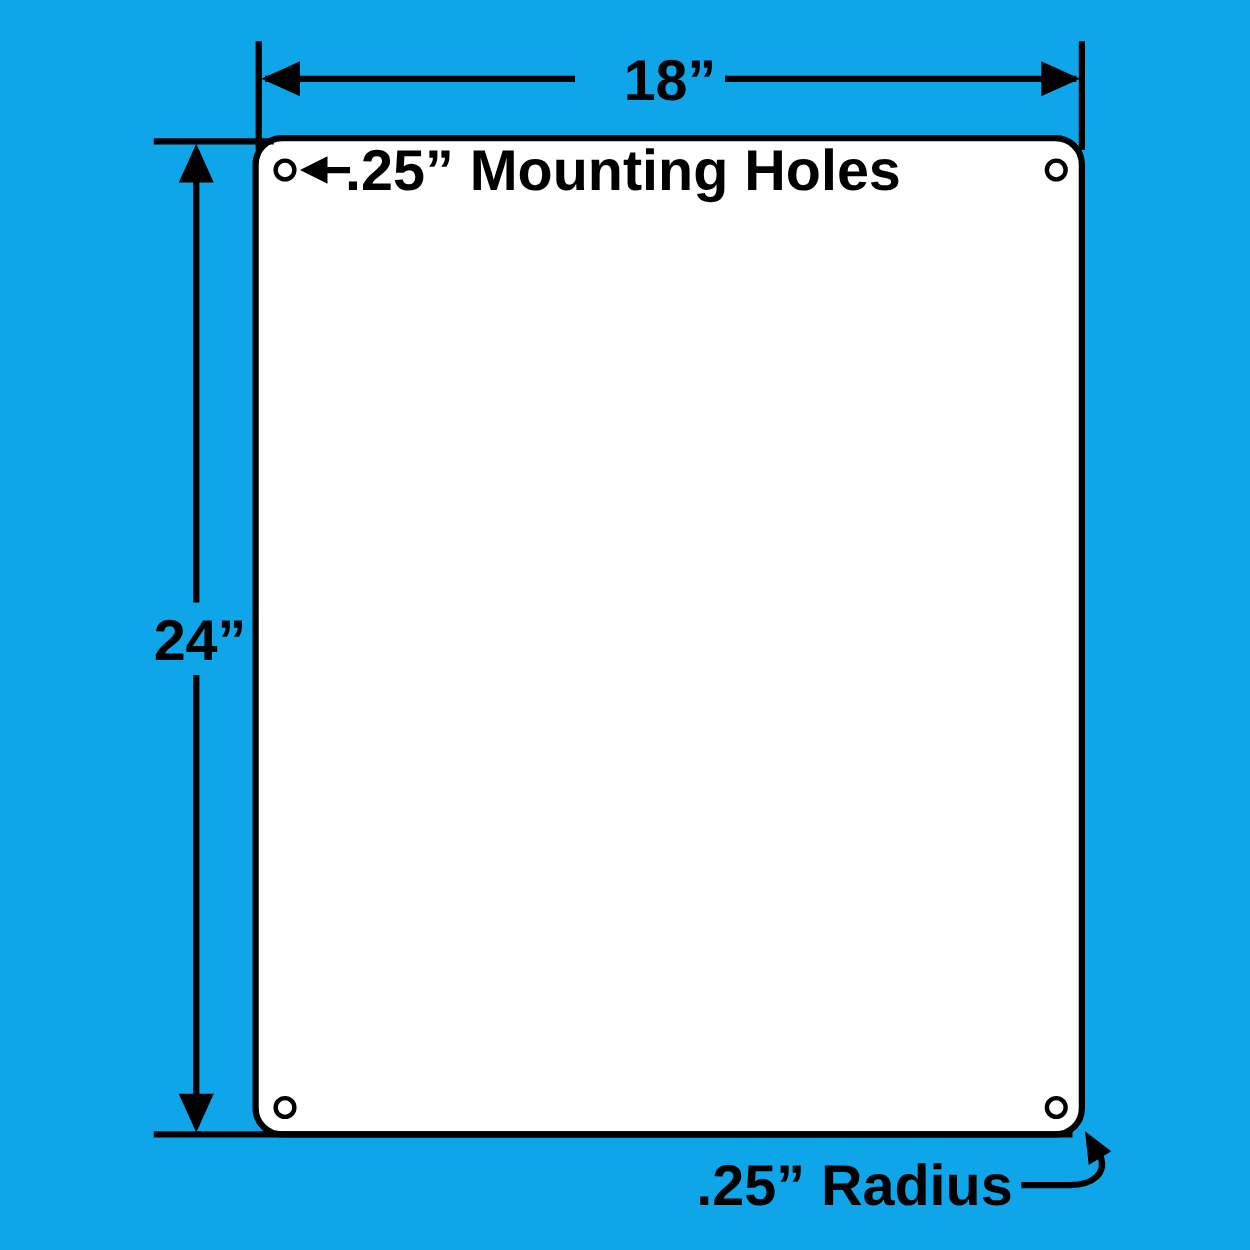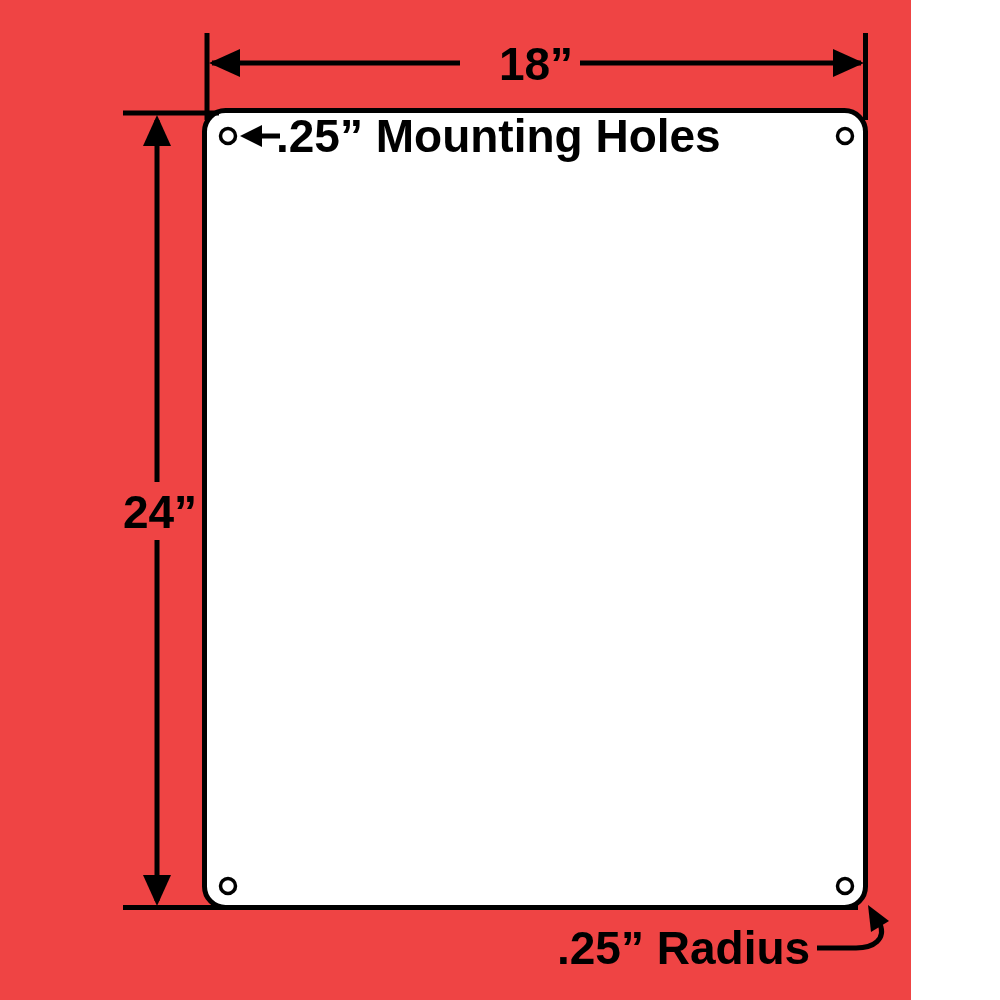--- a/index.html
+++ b/index.html
@@ -1,20 +1,20 @@
 <!DOCTYPE html>
 <html><head>
 <meta charset="utf-8">
 <style>
   html, body { margin: 0; padding: 0; background: #ffffff; }
   .canvas {
     position: relative;
-    width: 911px;
+    width: 1000px;
     height: 1000px;
-    background: #ef4444;
+    background: #0ea5e9;
     overflow: hidden;
   }
   svg text {
     font-family: "Liberation Sans", sans-serif;
     font-weight: 700;
     font-size: 46px;
   }
 </style>
 </head>
 <body>

